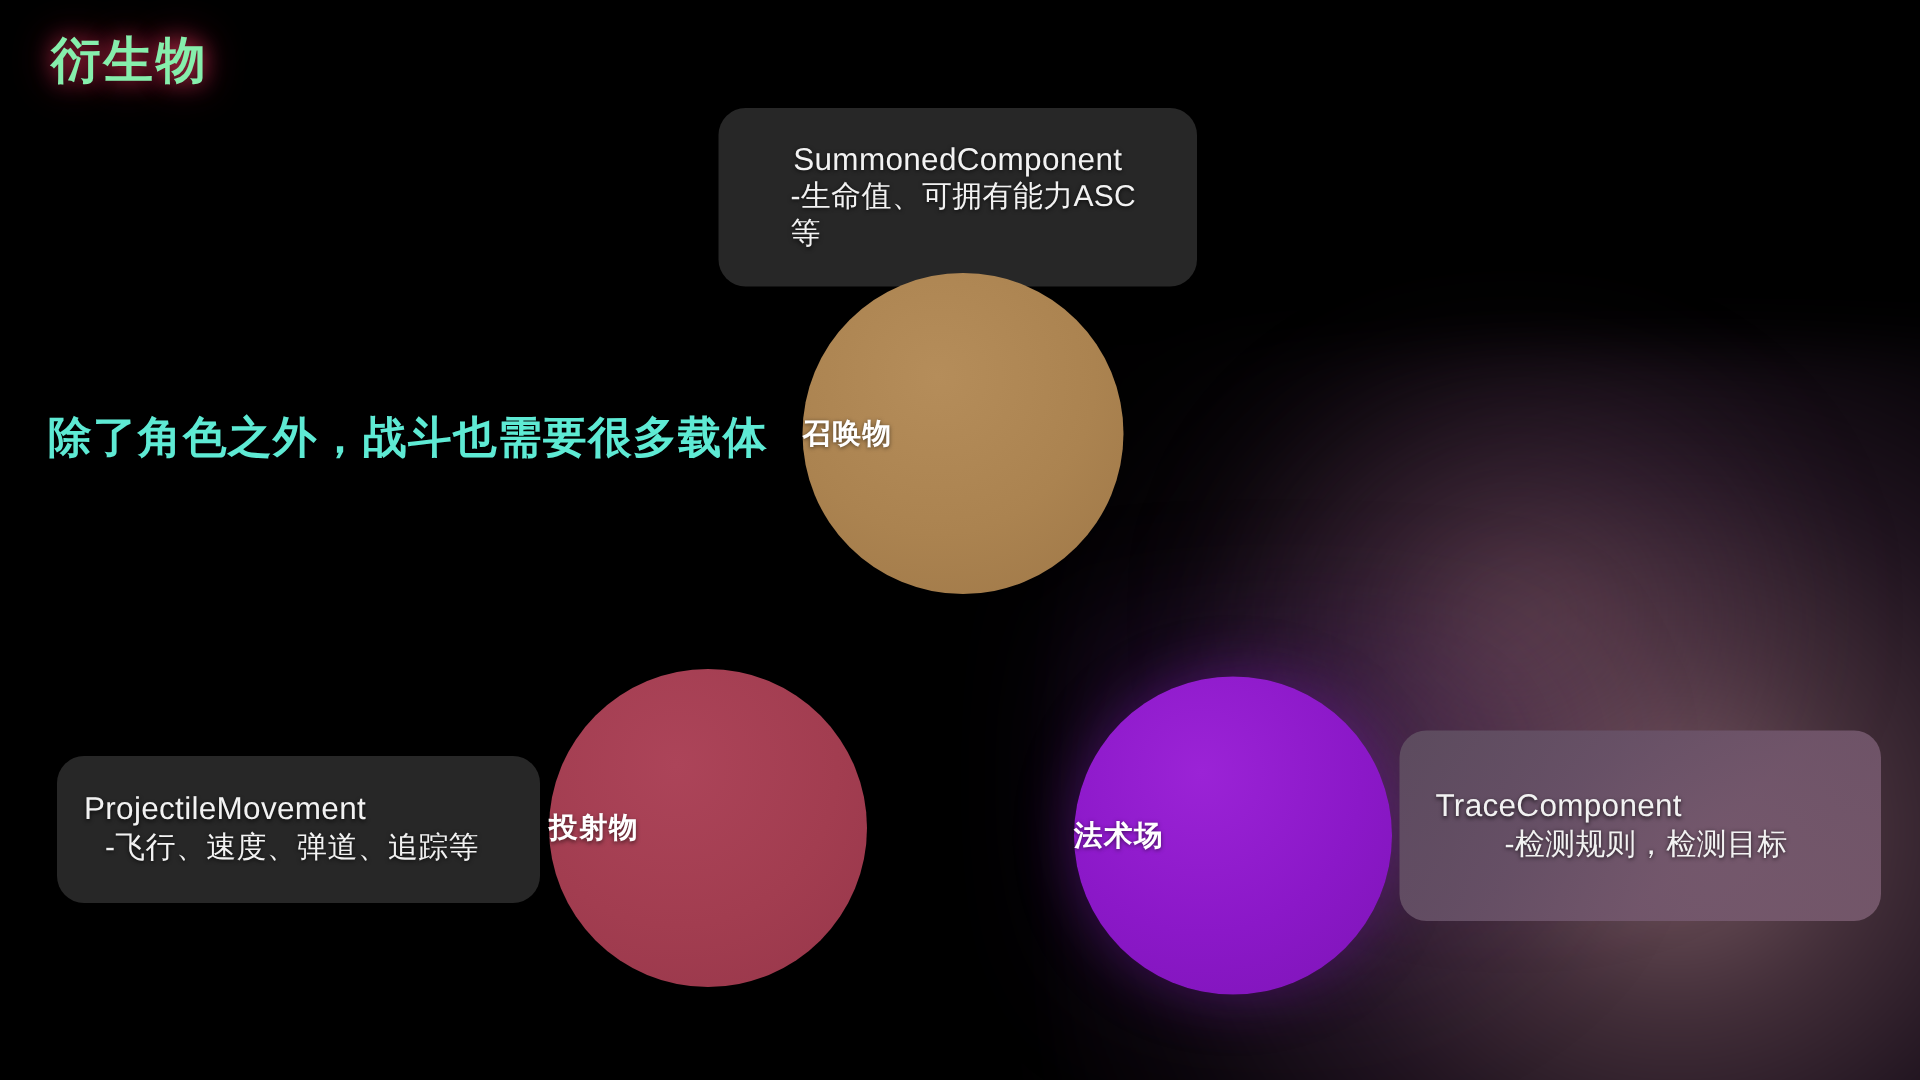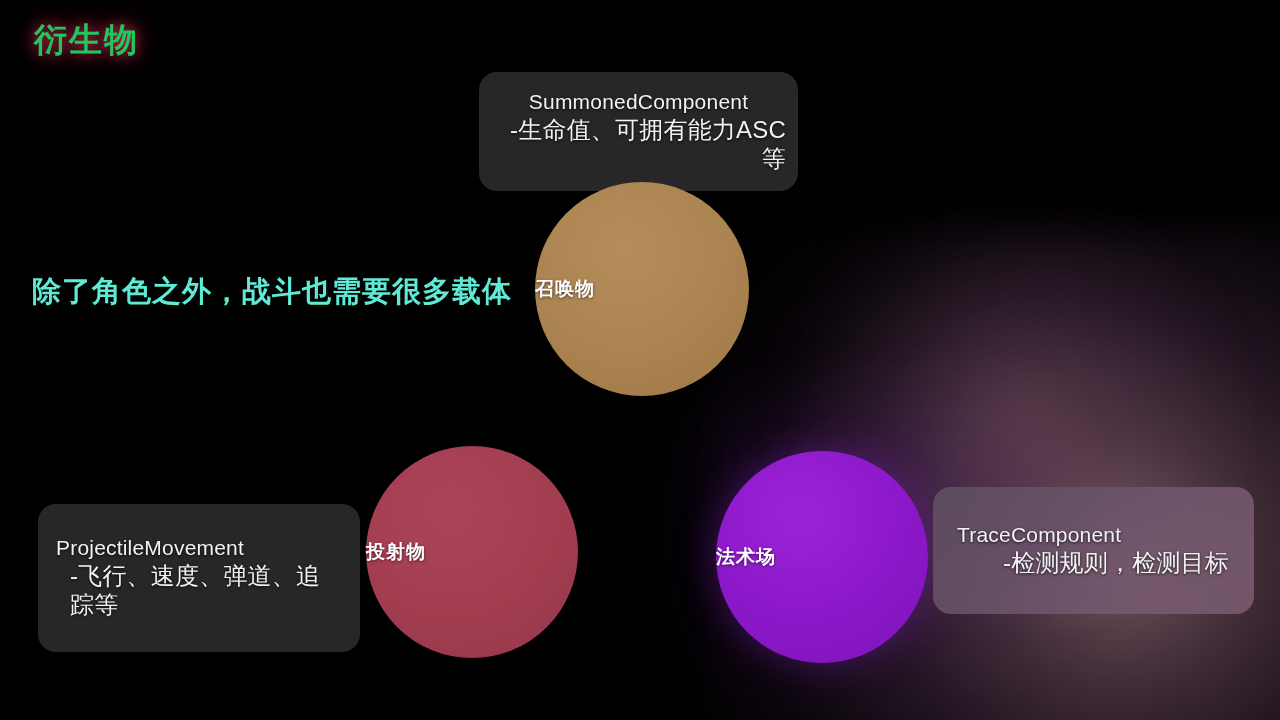--- a/index.html
+++ b/index.html
@@ -58,21 +58,21 @@
     filter: blur(34px);
   }
 
   
   #title {
     position: absolute;
     left: 34px;
     top: 18px;
     font-size: 33px;
     font-weight: bold;
-    color: #22c55e;
+    color: #86efac;
     letter-spacing: 2px;
     text-shadow: 0 0 14px rgba(255,60,100,0.75),
                  0 0 28px rgba(255,40,90,0.45);
     white-space: nowrap;
   }
 
   
   #headline {
     position: absolute;
     left: 32px;
@@ -124,39 +124,39 @@
     color: #f2f2f2;
     box-sizing: border-box;
   }
   .card .card-title {
     font-size: 21px;
     letter-spacing: 0.2px;
     line-height: 1.18;
     text-shadow: 0 1px 3px rgba(0,0,0,0.75);
   }
   .card .card-sub {
-    font-size: 24px;
+    font-size: 20px;
     line-height: 1.22;
     letter-spacing: 0.2px;
     text-shadow: 0 1px 3px rgba(0,0,0,0.75);
   }
 
   #card-summoned {
     left: 479px; top: 72px;
     width: 319px; height: 119px;
     background: #272727;
-    padding: 0 12px;
+    padding: 0 32px;
     align-items: center;
-    text-align: right;
+    text-align: left;
   }
   #card-summoned .card-sub { padding-left: 16px; }
 
   #card-projectile {
     left: 38px; top: 504px;
-    width: 322px; height: 148px;
+    width: 322px; height: 98px;
     background: #272727;
     padding: 0 18px;
   }
   #card-projectile .card-sub { padding-left: 14px; }
 
   #card-trace {
     left: 933px; top: 487px;
     width: 321px; height: 127px;
     padding: 0 18px;
     background: linear-gradient(135deg,

